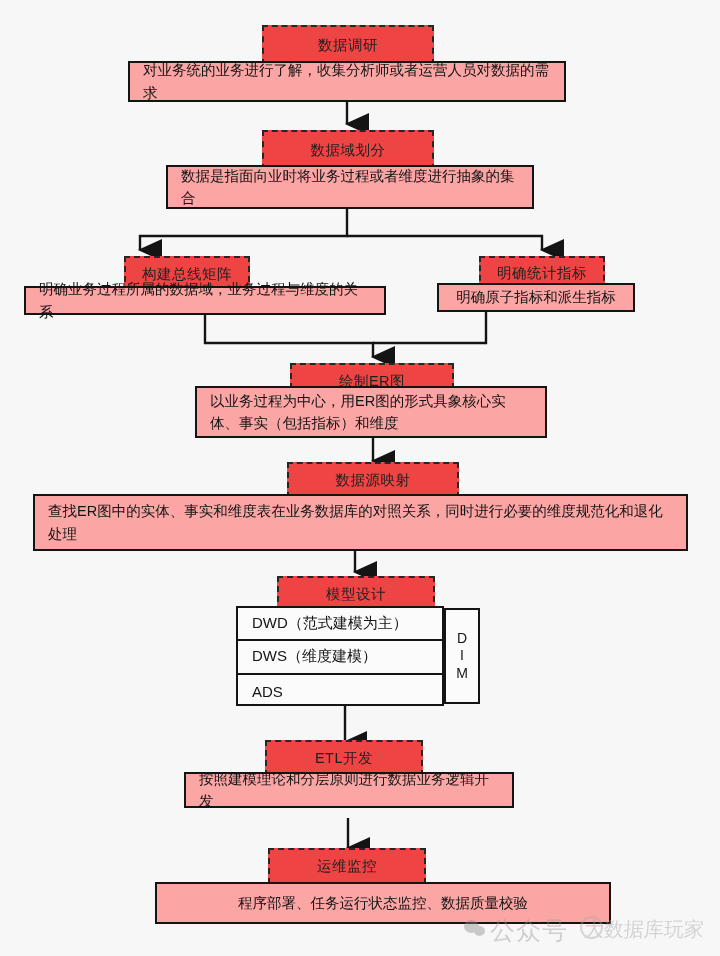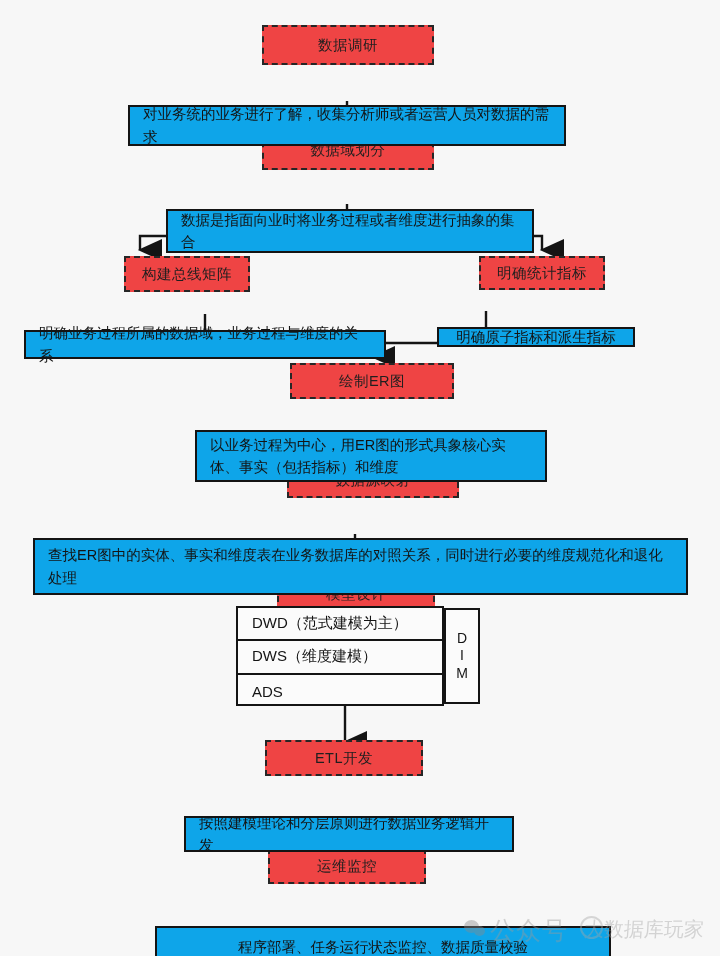--- a/index.html
+++ b/index.html
@@ -47,29 +47,28 @@
     letter-spacing: .5px;
     color: #1f1f1f;
     white-space: nowrap;
   }
 
   
   .body-box {
     position: absolute;
     z-index: 3;
     border: 2.2px solid #141414;
-    background: #0ea5e9;
+    background: #fca5a5;
     box-sizing: border-box;
     display: flex;
     align-items: center;
     font-size: 14.5px;
     line-height: 1.55;
     color: #141414;
     padding: 0 13px;
-    margin-top: 44px;
   }
   .body-box.center { justify-content: center; }
   .body-box.multiline { align-items: center; }
 
   
   .model-wrap {
     position: absolute;
     z-index: 3;
     box-sizing: border-box;
     padding-left: 31px;
@@ -204,21 +203,21 @@
   <div class="stage-tab" style="left:124px; top:256px; width:126px; height:36px;">
     <span>构建总线矩阵</span>
   </div>
   <div class="body-box center" style="left:24px; top:286px; width:362px; height:29px;">
     <span>明确业务过程所属的数据域，业务过程与维度的关系</span>
   </div>
 
   <div class="stage-tab" style="left:479px; top:256px; width:126px; height:34px;">
     <span>明确统计指标</span>
   </div>
-  <div class="body-box center" style="left:437px; top:283px; width:198px; height:20px;">
+  <div class="body-box center" style="left:437px; top:283px; width:198px; height:29px;">
     <span>明确原子指标和派生指标</span>
   </div>
 
   <div class="stage-tab" style="left:290px; top:363px; width:164px; height:36px;">
     <span>绘制ER图</span>
   </div>
   <div class="body-box multiline" style="left:195px; top:386px; width:352px; height:52px;">
     <span>以业务过程为中心，用ER图的形式具象核心实体、事实（包括指标）和维度</span>
   </div>
 

